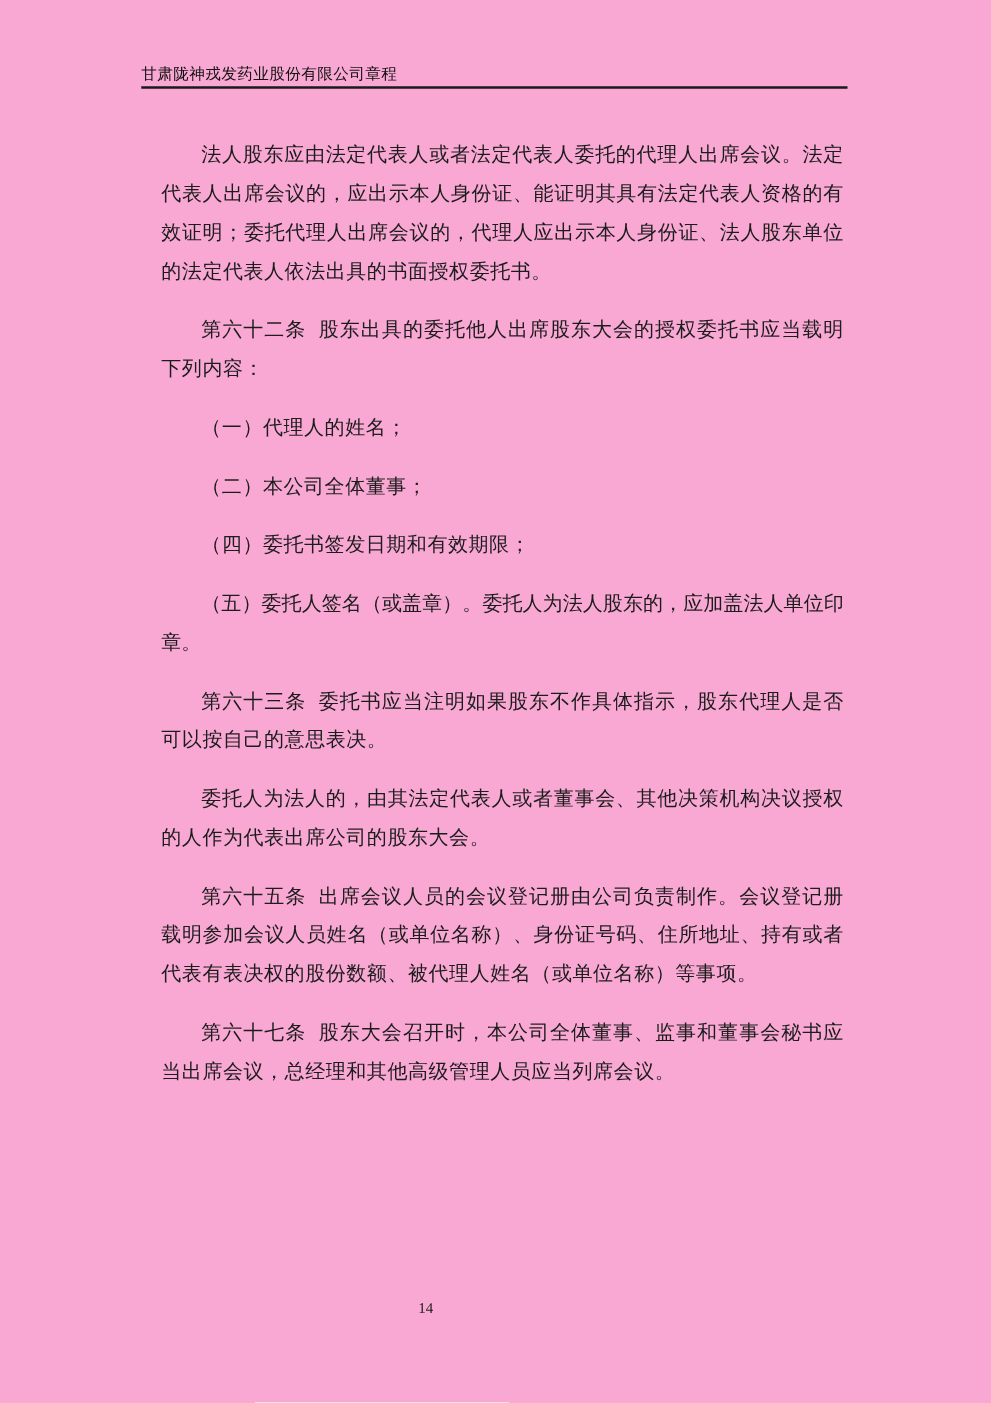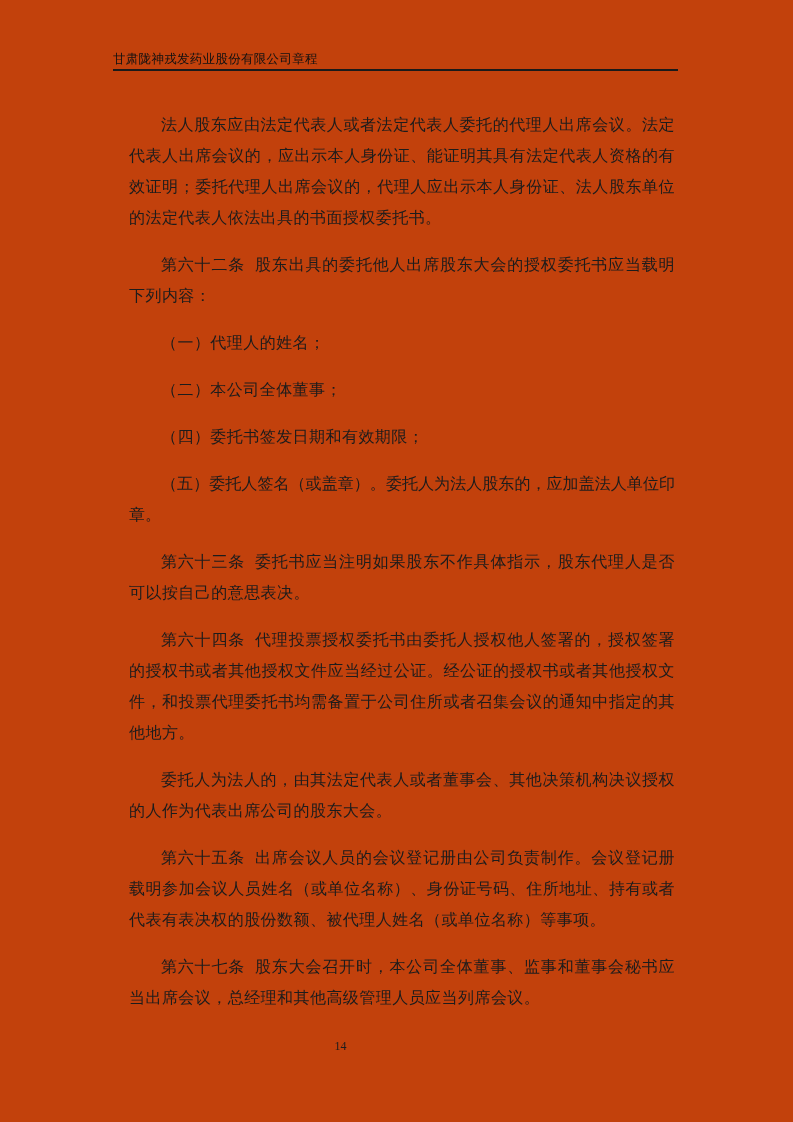--- a/index.html
+++ b/index.html
@@ -4,21 +4,21 @@
 <style>
   html, body {
     margin: 0;
     padding: 0;
     background: #ffffff;
   }
   .page {
     position: relative;
     width: 793px;
     height: 1122px;
-    background: #c2410c;
+    background: #f9a8d4;
     overflow: hidden;
     font-family: "Liberation Serif", "DejaVu Serif", serif;
     color: #1c1c1c;
   }
   .doc-header {
     position: absolute;
     left: 113px;
     top: 51px;
     width: 565px;
     font-size: 12.5px;
@@ -87,21 +87,20 @@
 
     <p><span>（二）本公司全体董事；</span></p>
 
 
     <p><span>（四）委托书签发日期和有效期限；</span></p>
 
     <p class="tight"><span>（五）委托人签名（或盖章）。委托人为法人股东的，应加盖法人单位印章。</span></p>
 
     <p><b class="lead">第六十三条</b><span>委托书应当注明如果股东不作具体指示，股东代理人是否可以按自己的意思表决。</span></p>
 
-    <p><b class="lead">第六十四条</b><span>代理投票授权委托书由委托人授权他人签署的，授权签署的授权书或者其他授权文件应当经过公证。经公证的授权书或者其他授权文件，和投票代理委托书均需备置于公司住所或者召集会议的通知中指定的其他地方。</span></p>
 
     <p><span>委托人为法人的，由其法定代表人或者董事会、其他决策机构决议授权的人作为代表出席公司的股东大会。</span></p>
 
     <p><b class="lead">第六十五条</b><span>出席会议人员的会议登记册由公司负责制作。会议登记册载明参加会议人员姓名（或单位名称）、身份证号码、住所地址、持有或者代表有表决权的股份数额、被代理人姓名（或单位名称）等事项。</span></p>
 
 
     <p><b class="lead">第六十七条</b><span>股东大会召开时，本公司全体董事、监事和董事会秘书应当出席会议，总经理和其他高级管理人员应当列席会议。</span></p>
 
   </div>
 

